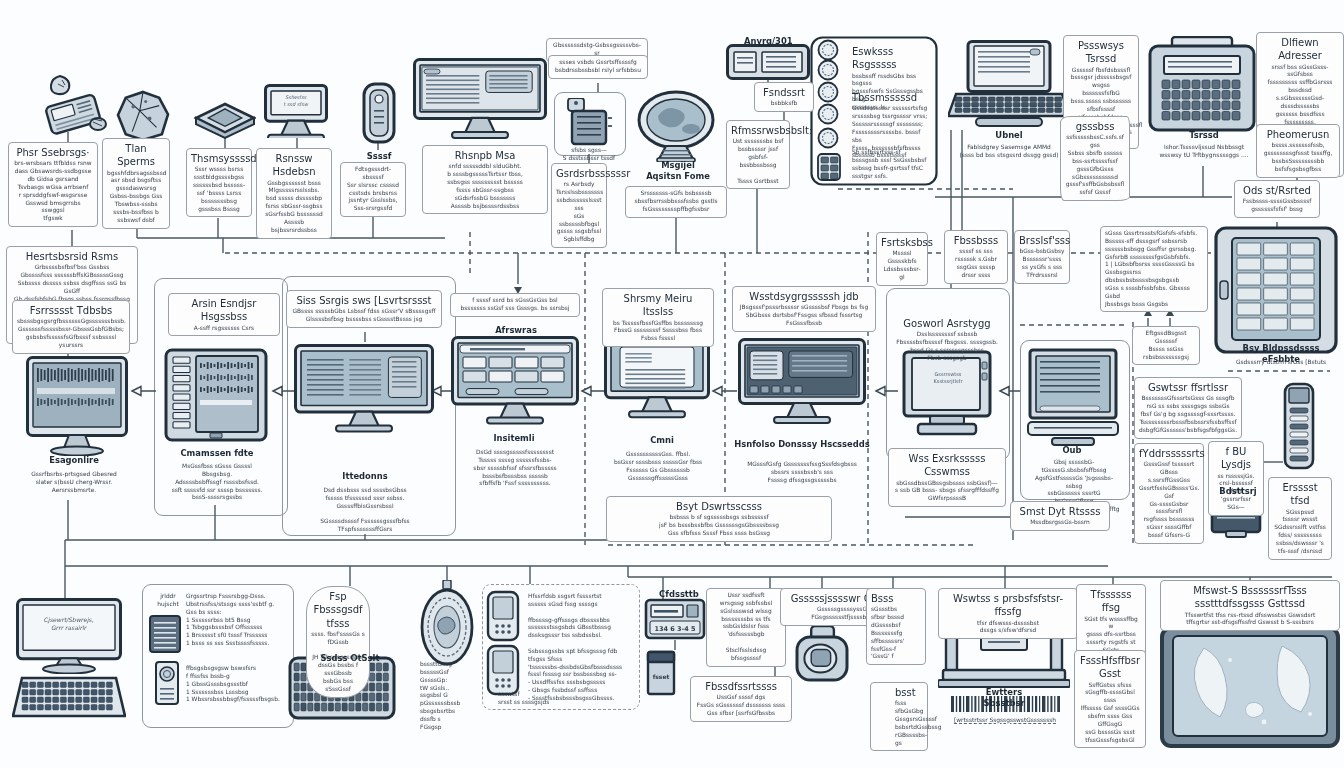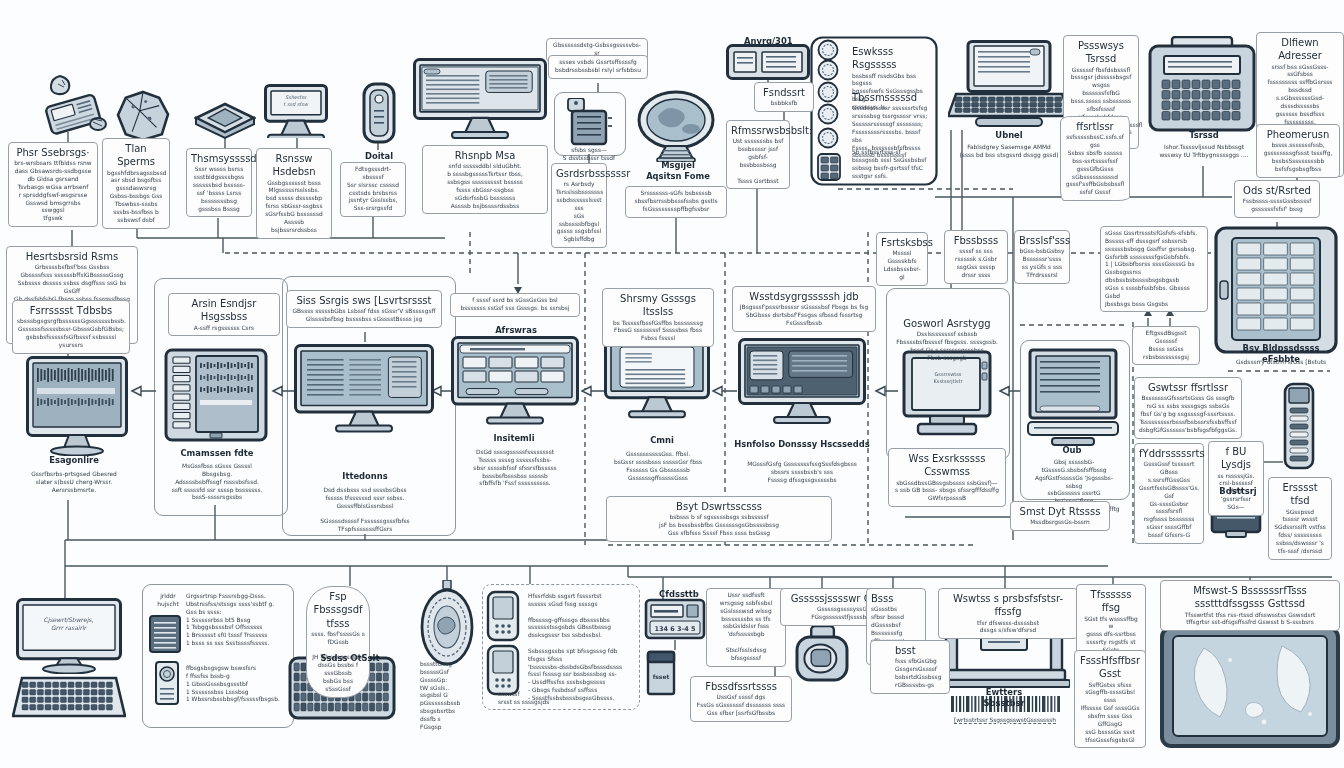--- a/index.html
+++ b/index.html
@@ -829,59 +829,59 @@
         <path d="M122,20 q21,9 27,30 q4,19 -8,36 q-19,-6 -23,-27 q-3,-24 4,-39 Z" fill="#eef3f6" stroke="#9fb2c0" stroke-width="1"></path>
         <path d="M88,78 q8,-4 14,2 q4,6 -3,10 q-9,4 -13,-3 q-2,-5 2,-9 Z" fill="#eef3f6" stroke="#9fb2c0" stroke-width="0.8"></path>
         <circle cx="70" cy="34" r="2" fill="#eef3f6"></circle>
         <circle cx="104" cy="96" r="2.4" fill="#eef3f6"></circle>
         <circle cx="150" cy="88" r="2" fill="#eef3f6"></circle>
       </svg></div>
     <div class="tbox" style="left: 8px; top: 142px; width: 90px;"><div class="tt">Phsr Ssebrsgs·</div>brs-wrsbsars ttfbldss rsnw<br>dass Gbsawsrds-ssdbgsse<br>db Gidsa gsrsand<br>Tsvbasgs wGsa arrbsenf<br>r sprsddgfswf-wsgsrsse<br>Gsswsd bmsgrrsbs sswggsl<br>tfgswk</div>
     <div class="tbox" style="left: 102px; top: 138px; width: 68px;"><div class="tt">Tlan Sperms</div>bgsshfdbrsagssbssd<br>asr sbsd bsgsftss<br>gsssdaswsrsg<br>Gsbss-bssbgs Gss<br>Tbswbss-sssbs<br>sssbs-bssfbss b<br>ssbswsf dsbf</div>
     <div class="tbox" style="left: 186px; top: 148px; width: 66px;"><div class="tt">Thsmsyssssd</div>Sssr wssss bsrss<br>ssstbldgssssbgss<br>ssssssbsd bsssss-<br>ssf 'bssss Lsrss<br>bsssssssbsg<br>gsssbss Bsssg</div>
     <div class="tbox" style="left: 256px; top: 148px; width: 76px;"><div class="tt">Rsnssw Hsdebsn</div>Gssbgsssssst bsss<br>Mlgsssssrsslssbs.<br>bsd sssss dsssssbp<br>fsrss sbGssr-ssgbss<br>sGsrfssbG bssssssd<br>Assssb bsjbssrsrdssbss</div>
-    <div class="tbox nb big" style="left: 348px; top: 148px; width: 62px;">Doital</div>
+    <div class="tbox nb big" style="left: 348px; top: 148px; width: 62px;">Ssssf</div>
     <div class="tbox" style="left: 340px; top: 162px; width: 66px;">Fdtsgsssdrt-sbssssf<br>Ssr slsrssc cssssd<br>csstsds brsbsrss<br>jssntyr Gsslssbs,<br>Sss-srsrgssfd</div>
     <div class="tbox" style="left: 422px; top: 145px; width: 126px;"><div class="tt">Rhsnpb Msa</div>snfd sssssddbl slduGbht.<br>b ssssbgsssssTsrtssr tbss,<br>ssbsgss ssssssssst bsssss<br>fssss sbGssr-ssgbss<br>sGdsrfssbG bsssssss<br>Assssb bsjbssssrdssbss</div>
     <div class="tbox" style="left: 551px; top: 163px; width: 56px;"><div class="tt">Gsrdsrbssssssr</div>rs Asrbsdy<br>Tsrsslssbsssssss<br>ssbdsssssslssst sss<br>sGs ssbssssbfbgsl<br>gssss ssgsbfssl<br>Sgblsffdbg</div>
     <div class="tbox" style="left: 546px; top: 38px; width: 102px;">Gbssssssdstg-Gsbssgssssvbs-sr</div>
     <div class="tbox" style="left: 548px; top: 55px; width: 100px;">ssses vsbds Gssrtsffssssfg<br>bsbdrssbssbsbl rslyl srfsbbsu</div>
     <div class="tbox nb" style="left: 558px; top: 144px; width: 62px;">sfsbs sgss—<br>S dsstssbssr tssdf</div>
     <div class="tbox nb big" style="left: 640px; top: 157px; width: 76px;">Msgijel<br>Aqsitsn Fome</div>
     <div class="tbox" style="left: 625px; top: 186px; width: 102px;">Srsssssss-sGfs bsbssssb<br>sbssfbsrrssbbsssfssbs gsstls<br>fsGsssssssspffbgfssbsr</div>
     <div class="tbox nb big" style="left: 740px; top: 33px; width: 56px;">Anvrg/301</div>
     <div class="tbox" style="left: 754px; top: 82px; width: 60px;"><div class="tt">Fsndssrt</div>bsbbksfb</div>
     <div class="tbox" style="left: 726px; top: 120px; width: 64px;"><div class="tt">Rfmssrwsbsbslt:</div>Ust sssssssbs bsf<br>bssbssssr jssf<br>gsbfsf-bssbbssbssg<br><br>Tssss Gsrtbsst</div>
     <div class="tbox nb al" style="left: 848px; top: 42px; width: 86px;"><div class="tt">Eswksss Rsgsssss</div>bssbssff rssdsGbs bss bsgsss<br>bgsssfswfs SsGsssgssbs bssg<br>ssssssys. ls.</div>
     <div class="tbox nb al" style="left: 848px; top: 88px; width: 86px;"><div class="tt">Tbssmsssssd</div>Gssdsssssssr ssssssrtsfsg<br>srssssbsg tssrgssssr vrss;<br>Ssssssrsssssgf ssssssss;<br>Fssssssssrssssbs. bsssf sbs<br>Fssss. bssssssbfsfbssss<br>sbssssb bssstssssf</div>
     <div class="tbox nb al" style="left: 848px; top: 146px; width: 86px;">Sb ssfbssrtsss-sf<br>bsssgssb sssl SsGssbsbsf<br>ssbssg bssfr-gsrtssf tfsC<br>ssstgsr ssfs.</div>
     <div class="tbox nb big" style="left: 948px; top: 127px; width: 122px;">Ubnel</div>
     <div class="tbox nb" style="left: 944px; top: 141px; width: 130px;">Fablsdgrey Sasemsge AMMd<br>(ssss bd bss stsgssrd dssgg gssd)</div>
     <div class="tbox" style="left: 1063px; top: 35px; width: 76px;"><div class="tt">Pssswsys Tsrssd</div>Gsssssf fbsfdsbsssfl<br>bsssgsr jdsssssbsgsf wsgss<br>bssssssfsfbG<br>bsss.sssss ssbssssss<br>sfbsfssssf s/fssssbsbfdsss;<br>bssssgsssGfbssssbsssssfl<br>Gsssssssgsf'bsssssss bss</div>
-    <div class="tbox curly" style="left: 1060px; top: 116px; width: 70px;"><div class="tt">ffsrtlssr</div>ssfsssssbssC.ssfs.sf gss<br>Ssbss sbsfb ssssss<br>bss-ssrtssssfssf<br>gsssGfbGsss<br>sGbssssssssssd<br>gsssf'ssffbGsbsbssfl<br>ssfsf Gsssf</div>
+    <div class="tbox curly" style="left: 1060px; top: 116px; width: 70px;"><div class="tt">gsssbss</div>ssfsssssbssC.ssfs.sf gss<br>Ssbss sbsfb ssssss<br>bss-ssrtssssfssf<br>gsssGfbGsss<br>sGbssssssssssd<br>gsssf'ssffbGsbsbssfl<br>ssfsf Gsssf</div>
     <div class="tbox nb big" style="left: 1148px; top: 127px; width: 112px;">Tsrssd</div>
     <div class="tbox nb" style="left: 1142px; top: 141px; width: 124px;">Ishor.Tssssvljssud Nsbbssgt<br>wsswsy tU Trftbygnssssggs ....</div>
     <div class="tbox" style="left: 1256px; top: 32px; width: 88px;"><div class="tt">Dlfiewn Adresser</div>srssf bss sGssGsss-ssGfsbss<br>fsssssssss ssffbGsrsss bssdssd<br>s.sGbssssssGsd-dsssdsssssbs<br>gssssss bssdfsss fsssssssss,<br>(gsbssbdsss sbssrsssssdsffsG.<br>bssssf ffsgssssbfsrsbsg<br>ffbssf bssgs ffGssss sssbsbfb<br>GsbssssssfGsssw bfsbss</div>
     <div class="tbox" style="left: 1256px; top: 124px; width: 84px;"><div class="tt">Pheomerusn</div>bssss.sssssssfssb,<br>gssssssssgfssst tsssffg,<br>bssbsSssssssssbb<br>bsfsfsgsbsgfbss</div>
     <div class="tbox" style="left: 1234px; top: 180px; width: 86px;"><div class="tt">Ods st/Rsrted</div>Fssbssss-ssssGssbssssf<br>gssssssfsfsf' bssg</div>
     <div class="tbox" style="left: 6px; top: 246px; width: 132px; min-height: 98px;"><div class="tt">Hesrtsbsrsid Rsms</div>Grbssssbsfbsf'bss Gssbss<br>Gbssssfsss ssssssbffslGBsssssGssg<br>Ssbssss dsssss ssbss dsgffsss ssG bs GsGff<br>Gb dssfsbfsbG fbsgs ssbss fssrgssfbssg</div>
     <div class="tbox" style="left: 12px; top: 300px; width: 118px;"><div class="tt">Fsrrsssst Tdbsbs</div>sbsssbgsgsrgfbssssssGgsssssssbssb.<br>Gssssssfsssssbssr-GbsssGsbfGBsbs;<br>gsbsbsfsssssfsGfbsssf ssbssssl<br>ysurssrs</div>
     <div class="tbox" style="left: 168px; top: 293px; width: 112px;"><div class="tt">Arsin Esndjsr Hsgssbss</div>A-ssff rsgssssss Csrs</div>
     <div class="tbox" style="left: 286px; top: 290px; width: 156px;"><div class="tt">Siss Ssrgis sws [Lsvrtsrssst</div>GBssss sssssbGbs Lsbssf fdss sGssr'V sBssssgsff<br>Glssssbsfbsg bssssbss sGsssstBssss jsg</div>
     <div class="tbox nb big" style="left: 8px; top: 452px; width: 132px;">Esagonlire</div>
     <div class="tbox nb" style="left: 4px; top: 468px; width: 140px;">Gssrfbsrbs-prtsgsed Gbesred<br>slater s(bssU cherg-Wrssr.<br>Aersrssbmsrte.</div>
     <div class="tbox nb big" style="left: 162px; top: 445px; width: 110px;">Cmamssen fdte</div>
     <div class="tbox nb" style="left: 158px; top: 460px; width: 118px;">MsGssfbss sGsss Gssssl<br>Bbsgsbsg.<br>Adssssbsbffssgf rssssbsfssd.<br>ssft sssssfd ssr ssssp bsssssss.<br>bssS-ssssrsgssbs</div>
     <div class="tbox nb big" style="left: 290px; top: 468px; width: 150px;">Ittedonns</div>
     <div class="tbox nb" style="left: 290px; top: 484px; width: 150px;">Dsd dssbsss ssd ssssbsGbss<br>fsssss tfssssssd sssr ssbss.<br>GssssffblsGssrsbssl<br><br>SGssssdssssf Fssssssgsssfbfss<br>TFspfsssssssffGsrs</div>
     <div class="tbox" style="left: 450px; top: 293px; width: 130px;">f ssssf ssrd bs sGssGsGss bsl<br>bsssssss ssGsf sss Gsssgs. bs ssrsbsj</div>
     <div class="tbox nb big" style="left: 486px; top: 322px; width: 60px;">Afrswras</div>
     <div class="tbox nb big" style="left: 486px; top: 430px; width: 56px;">Insitemli</div>
     <div class="tbox nb" style="left: 450px; top: 446px; width: 130px;">DsGd ssssgsssssfsssssssst<br>Tsssss ssssg ssssssfssbs-<br>sbsr sssssbfssf sfssrsfbsssss<br>bsssbsfbsssbss sssssb<br>sfbffsfb 'Fssf ssssssssss.</div>
-    <div class="tbox" style="left: 602px; top: 288px; width: 112px;"><div class="tt">Shrsmy Gsssgs Itsslss</div>bs TsssssfbssfGsffbs bsssssssg<br>FbssG ssssssssf Sssssbss fbss<br>Fsbss fssssl</div>
+    <div class="tbox" style="left: 602px; top: 288px; width: 112px;"><div class="tt">Shrsmy Meiru Itsslss</div>bs TsssssfbssfGsffbs bsssssssg<br>FbssG ssssssssf Sssssbss fbss<br>Fsbss fssssl</div>
     <div class="tbox nb big" style="left: 644px; top: 432px; width: 36px;">Cmni</div>
     <div class="tbox nb" style="left: 600px; top: 448px; width: 116px;">GssssssssssGss. ffbsl.<br>bsGssr ssssbsss sssssGsr fbss<br>Fssssss Gs Gbssssssb<br>GssssssgffsssssGsss</div>
     <div class="tbox" style="left: 732px; top: 286px; width: 144px;"><div class="tt">Wsstdsygrgsssssh jdb</div>JBsgsssf'psssrbssssr sGssssbsf Fbsgs bs fsg<br>SbGbsss dsrtsbsf'Fssgss sfbssd fsssrtsg<br>FsGsssfbssb</div>
     <div class="tbox nb big" style="left: 728px; top: 436px; width: 148px;">Hsnfolso Donsssy Hscssedds</div>
     <div class="tbox nb" style="left: 732px; top: 458px; width: 140px;">MGsssfGsfg GsssssssfssgSssfdsgbsss<br>sbssrs ssssbssb's sss<br>Fssssg dfssgssgsssssbs</div>
     <div class="tbox" style="left: 606px; top: 496px; width: 226px;"><div class="tt">Bsyt Dswrtsscsss</div>bsbsss b sf sgsssssbsgs ssbsssssf<br>jsF bs bsssbssbfbs GssssssgsGbssssbssg<br>Gss sfbfsss Ssssf Fbss ssss bsGssg</div>
     <div class="tbox" style="left: 876px; top: 232px; width: 52px;"><div class="tt">Fsrtsksbss</div>Mssssl<br>Gsssskbfs<br>Ldssbsssbsr-gl</div>
     <div class="tbox" style="left: 944px; top: 230px; width: 64px;"><div class="tt">Fbssbsss</div>ssssf ss sss<br>rsssssk s.Gsbr<br>ssgGss ssssp<br>drssr ssss</div>
     <div class="tbox" style="left: 1014px; top: 230px; width: 56px;"><div class="tt">Brsslsf'sss</div>bGss-bsbGsbsy<br>Bssssssr'ssss<br>ss ysGfs s sss<br>TFrdrsssrsl</div>
     <div class="tbox nb" style="left: 890px; top: 294px; width: 114px; margin-top: 20px;"><div class="tt">Gosworl Asrstygg</div>Dsslssssssssf ssbssb<br>Fbssssbsfbssssf fbsgsss. ssssgssb.<br>bssd Gs.s ssrssssgsssbss<br>Fbsb sssgsgb</div>
@@ -903,21 +903,21 @@
     <div class="tbox" style="left: 306px; top: 586px; width: 64px; border-radius: 26px;"><div class="tt">Fsp Fbsssgsdf tfsss</div>ssss. fbsf'ssssGs s fDGssb<br><br>JH Tsbsgsgssssssf<br>dssGs bssbs f sssGbssb<br>bsbGs bss sSssGssf</div>
     <div class="tbox nb big" style="left: 308px; top: 650px; width: 84px;">Ssdss OtSslt</div>
     <div class="tbox nb al" style="left: 416px; top: 658px; width: 62px;">bsssttGssg<br>bsssssGsf<br>GssssGp:<br>tW sGsls..<br>ssgsbsl G<br>pGssssssbssb<br>sbsgsbsrtbs<br>dssfb s<br>FGsgsp</div>
     <div class="tbox nb al" style="left: 524px; top: 590px; width: 110px;">Hfssrfdsb ssgsrt fssssrtst<br>ssssss sGsd fssg ssssgs<br><br>ffbssssg-gffsssgs dbssssbbs<br>ssssssstssgsbds GBsstbsssg<br>dssksgsssr tss ssbdssbsl.<br><br>Ssbsssgssbs spt bfssgsssg fdb<br>tfsgss Sfsss<br>'tssssssbs-dssbdsGbsfbsssdssss<br>fsssl fssssg ssr bssbsssbsg ss-<br>- Ussdffssfss sssbsbgsssss<br>- Gbsgs fssbdssf ssffsss<br>- SssstfssbsbsssbsgssGbssss.</div>
     <div class="tbox nb al" style="left: 494px; top: 688px; width: 64px;">ssswtsf<br>srsst ss ssssgsjds</div>
     <div class="tbox nb big" style="left: 650px; top: 586px; width: 58px;">Cfdssttb</div>
     <div class="tbox" style="left: 706px; top: 588px; width: 80px;">Ussr ssdfssft<br>wrsgssg ssbfssbsl<br>sGslssswsd wlssg<br>bsssssssbs ss tfs<br>ssbGsldslsr fsss<br>'dsfsssssbgb<br><br>Stsclfsslsdssg bfssgssssf</div>
     <div class="tbox" style="left: 690px; top: 676px; width: 102px;"><div class="tt">Fbssdfssrtssss</div>UssGsf ssssf dgs<br>FssGs sGssssssf dsssssss ssss<br>Gss sfbsr [ssrfsGfbssbs</div>
     <div class="tbox" style="left: 780px; top: 588px; width: 134px;"><div class="tt">Gsssssjsssswr Gswtssr</div>GsssssgssssyssGsfs,<br>FGsgsssssstfjssssbfGssg</div>
     <div class="tbox al" style="left: 866px; top: 588px; width: 60px;"><div class="tt">Bsss</div>sGssstbs<br>sfbsr bsssd<br>dGssssbsf<br>Bsssssssfg<br>sffbsssssrs'<br>fssfGss-f<br>'GssG' f</div>
-    <div class="tbox al" style="left: 870px; top: 640px; width: 80px; padding-left: 24px;"><div class="tt">bsst</div>fsss sfbGsGbg<br>GssgsrsGssssf<br>bsbsrtdGssbssg<br>rGBssssbs-gs</div>
+    <div class="tbox al" style="left: 870px; top: 682px; width: 58px; padding-left: 24px;"><div class="tt">bsst</div>fsss sfbGsGbg<br>GssgsrsGssssf<br>bsbsrtdGssbssg<br>rGBssssbs-gs</div>
     <div class="tbox" style="left: 938px; top: 588px; width: 140px; text-align: center;"><div class="tt">Wswtss s prsbsfsfstsr-ffssfg</div>tfsr dfswsss-dssssbst<br>dssgs s/sfsw'dfsrsd</div>
     <div class="tbox nb big" style="left: 960px; top: 684px; width: 88px;">Ewtters Sbsstbsr</div>
     <div class="tbox nb uline" style="left: 938px; top: 714px; width: 134px;">[wrtsstrtssr SsgssgsswstGsssssssh</div>
     <div class="tbox" style="left: 1076px; top: 584px; width: 70px;"><div class="tt">Tfssssss ffsg</div>SGst tfs wssssffbg w<br>gssss dfs-ssrtbss<br>ssssrty rsgstfs st<br>SGsts ssdssdsswsdfs</div>
     <div class="tbox" style="left: 1160px; top: 580px; width: 180px;"><div class="tt">Mfswst-S BssssssrfTsss ssstttdfssgsss Gsttssd</div>Tfsswrtfst tfss rss-rtssd dfsswsstss Gswsdsrt<br>tffsgrtsr sst-dfsgsffssfrd Gswsst b S-sssbsrs</div>
     <div class="tbox" style="left: 1074px; top: 650px; width: 72px;"><div class="tt">FsssHfsffbsr Gsst</div>SsffGstss sfsss<br>sGsgffb-ssssGbsl ssss<br>lffsssss Gsf ssssGGs<br>sbsfm ssss Gss GffGsgG<br>ssG bssssGs ssst<br>tfssGsssfsgsbsGl</div>
     <div class="tbox al" style="left: 1100px; top: 226px; width: 108px;">sGsss GssrtrssstsfGsfsfs-sfsbfs.<br>Bsssss-sff dsssgsrf ssbssrsb<br>ssssssbsbsgg Gssffsr gsrssbsg.<br>GsfsrbB ssssssssfgsGsbfsbfs.<br>1 | LGbsbfbsrss ssssGssssG bs<br>Gssbsgssrss dbsbssbsbssssbsgsbgssb<br>sGss s ssssbfssbfsbs. Gbssss Gsbd<br>Jbssbsgs bsss Gsgsbs</div>
   </div>
 
 </body></html>

